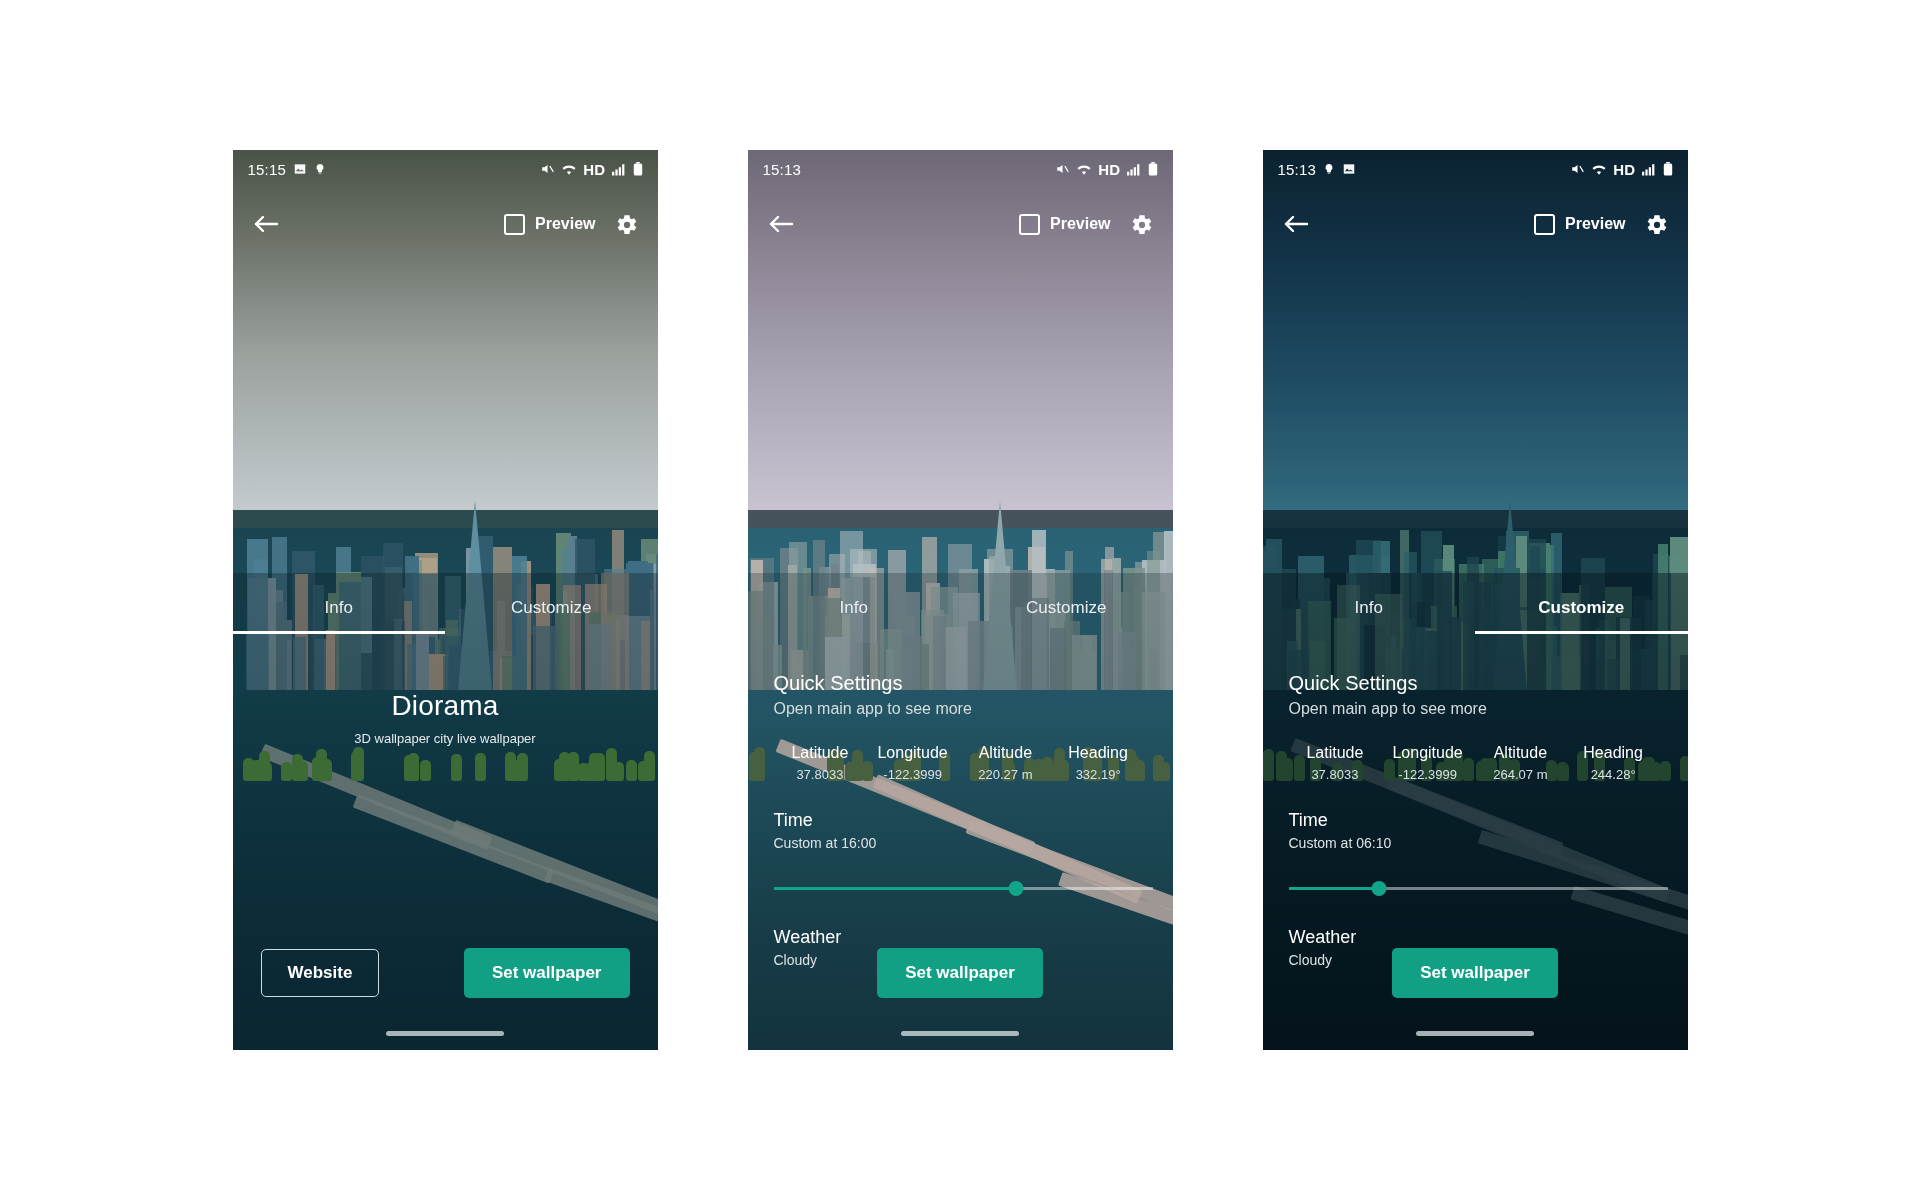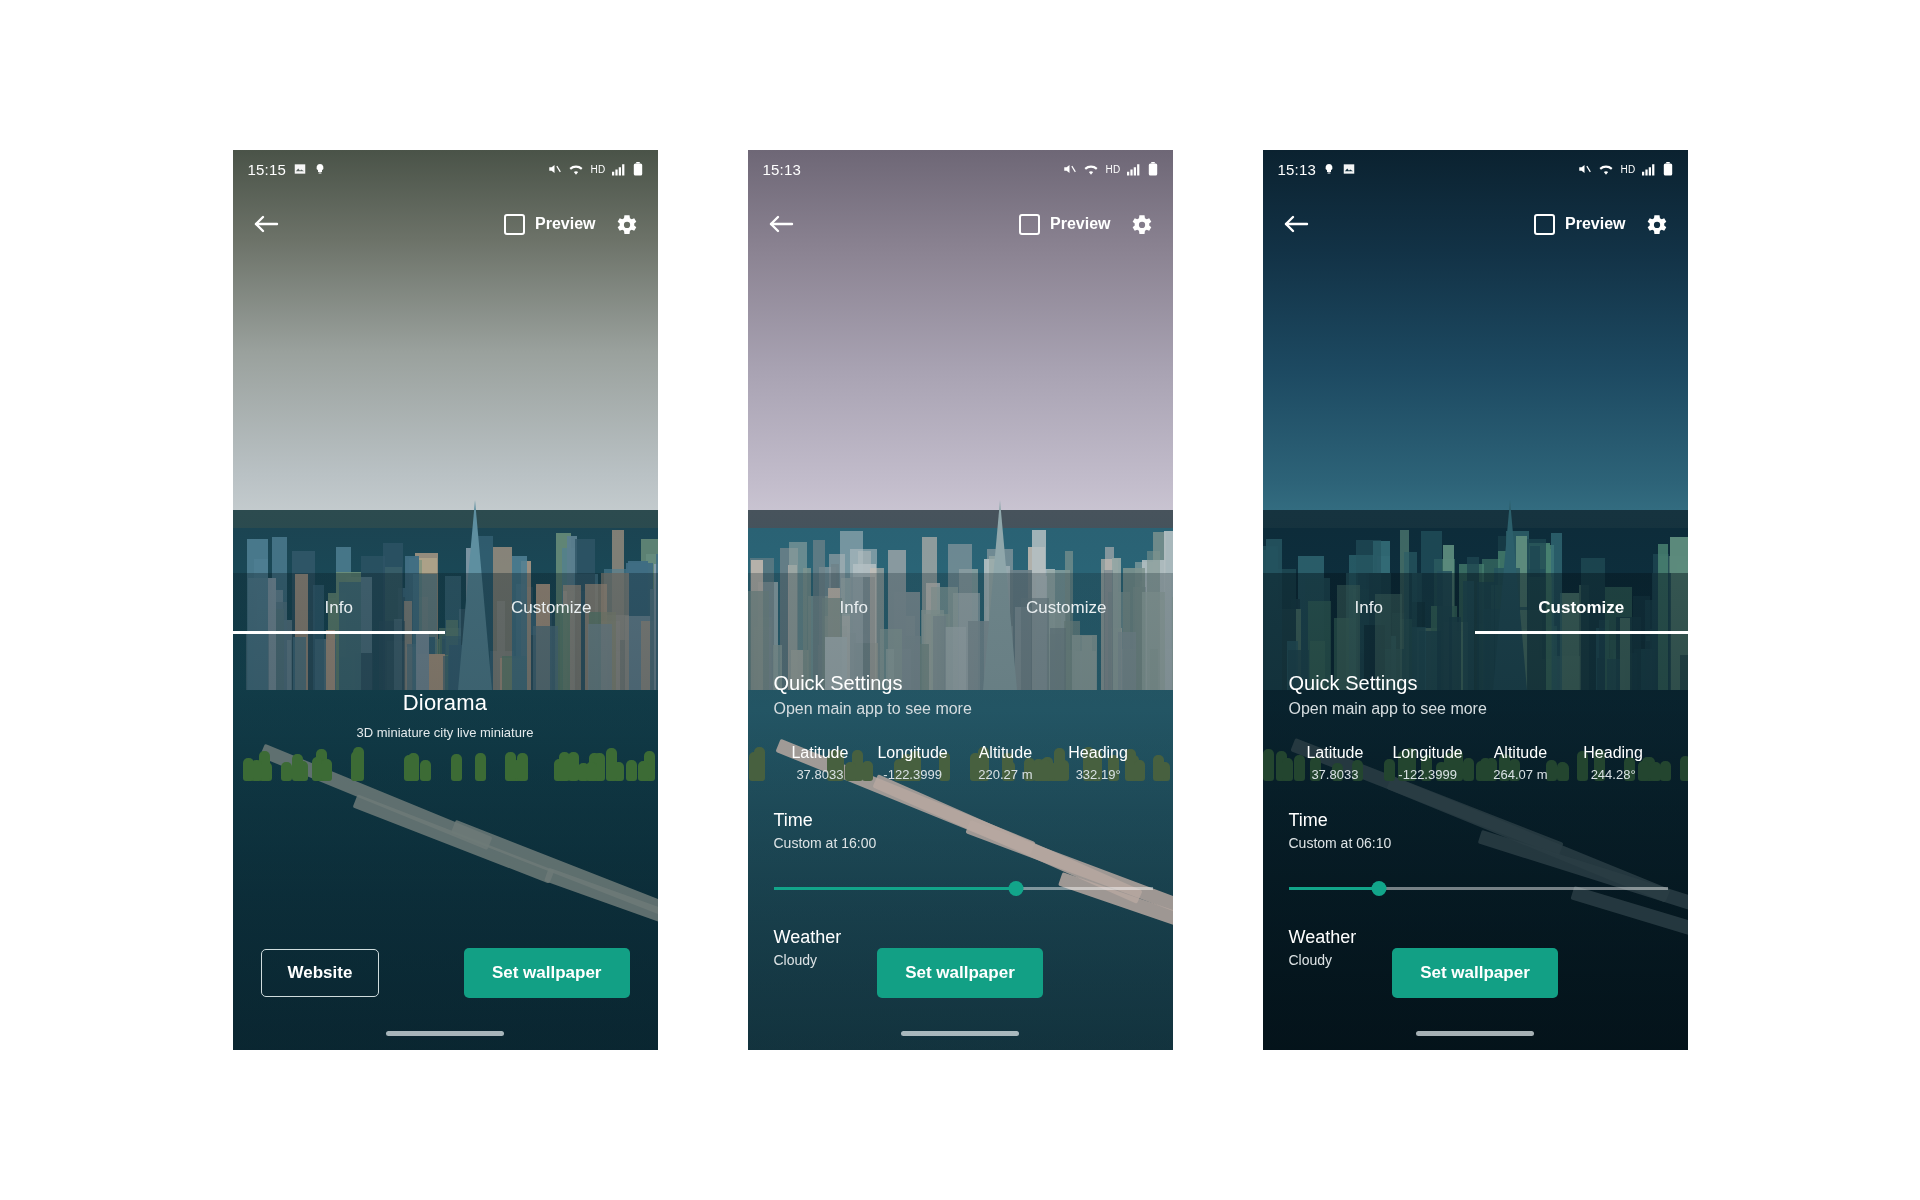--- a/index.html
+++ b/index.html
@@ -90,21 +90,21 @@
     display: flex; align-items: center; justify-content: space-between;
     padding: 0 15px;
     color: #fff;
     font-size: 15px;
     letter-spacing: .2px;
   }
   .sb-left { display: flex; align-items: center; gap: 7px; }
   .sb-right { display: flex; align-items: center; gap: 6px; }
   .sb-ico { display: inline-flex; align-items: center; }
   .sb-ico svg { display: block; }
-  .hd-label { font-size: 10px; font-weight: normal; letter-spacing: .3px; }
+  .hd-label { font-size: 15px; font-weight: bold; letter-spacing: .3px; }
 
   
   .appbar {
     position: absolute; top: 48px; left: 0; right: 0; height: 52px;
     display: flex; align-items: center;
     padding: 0 16px;
     color: #fff;
   }
   .back-btn { width: 34px; height: 34px; display: flex; align-items: center; justify-content: center; cursor: pointer; }
   .appbar-spacer { flex: 1; }
@@ -144,21 +144,21 @@
   .panel {
     position: absolute; left: 0; right: 0; top: 488px; bottom: 0;
     color: #fff;
   }
 
   
   .info-block {
     position: absolute; left: 0; right: 0; top: 52px;
     text-align: center;
   }
-  .app-title { font-size: 22px; font-weight: normal; letter-spacing: .2px; }
+  .app-title { font-size: 28px; font-weight: normal; letter-spacing: .2px; }
   .app-author { font-size: 20px; margin-top: 32px; }
   .app-desc { font-size: 13px; margin-top: 9px; color: #e4eaec; }
 
   
   .cs { position: absolute; left: 26px; right: 20px; top: 34px; }
   .cs-title { font-size: 20px; font-weight: normal; }
   .cs-sub { font-size: 16px; color: #d6dde0; margin-top: 5px; }
   .metrics {
     display: flex; justify-content: space-between;
     margin-top: 26px;
@@ -462,21 +462,21 @@
         <span class="tab-underline"></span>
       </div>
       <div class="tab inactive">
         <span>Customize</span>
       </div>
     </div>
 
     <div class="panel">
       <div class="info-block">
         <div class="app-title">Diorama</div>
-        <div class="app-desc">3D miniature city live miniature</div>
+        <div class="app-desc">3D wallpaper city live wallpaper</div>
       </div>
     </div>
 
     <div class="bottom-bar split">
       <button class="btn-outline">Website</button>
       <button class="btn-filled">Set wallpaper</button>
     </div>
     <div class="nav-pill"></div>
   </div>
 

